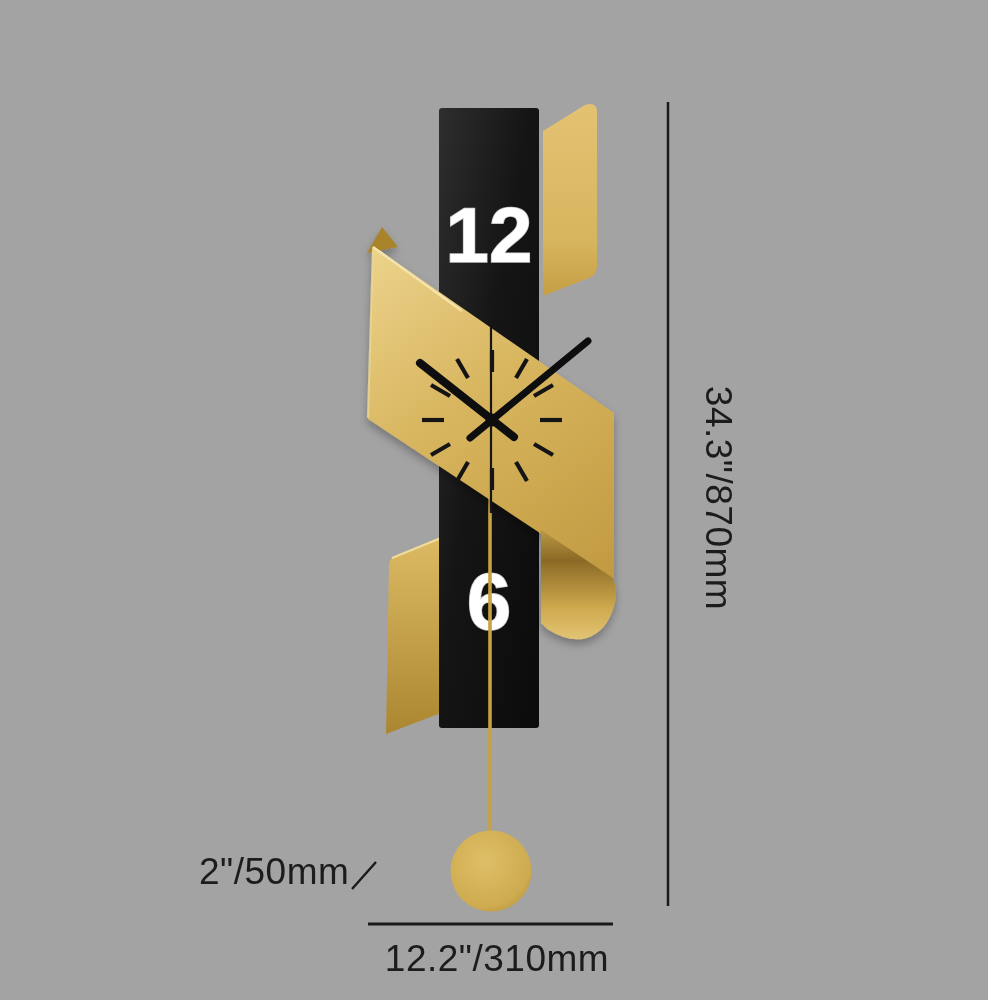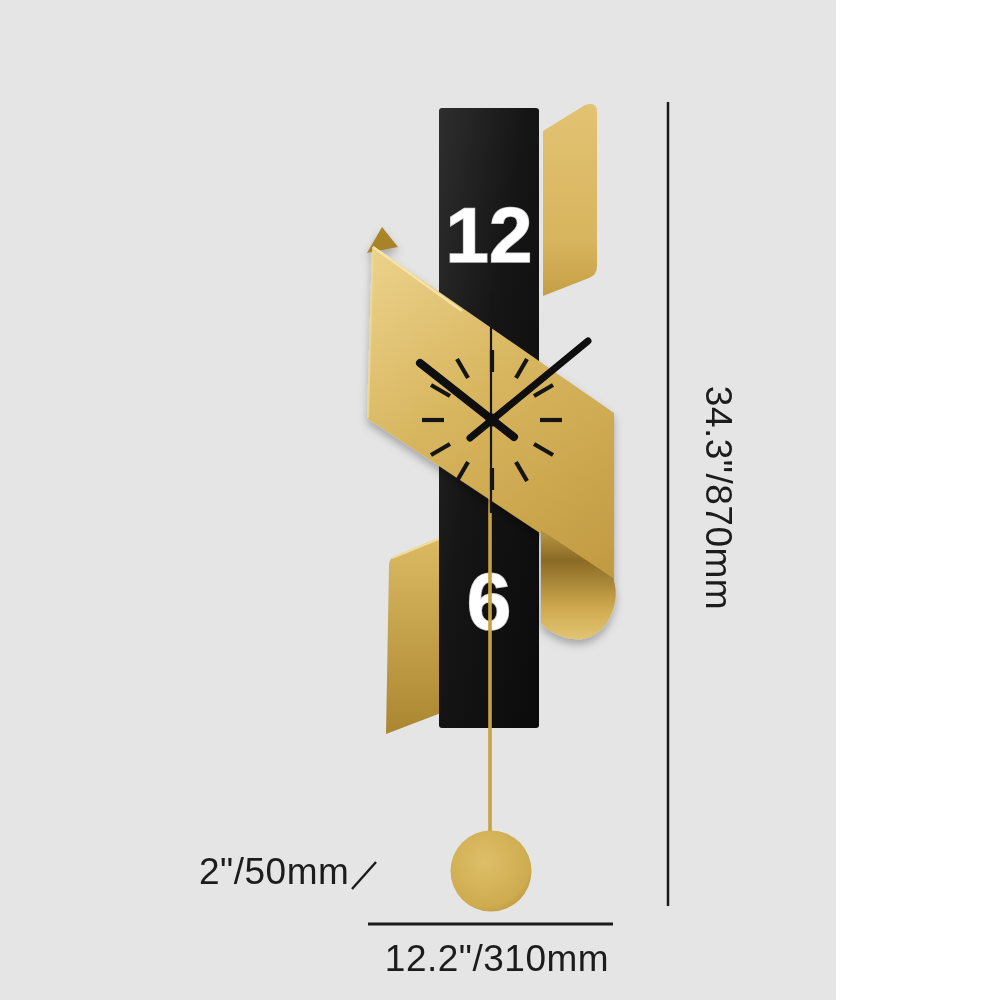--- a/index.html
+++ b/index.html
@@ -1,16 +1,16 @@
 <!DOCTYPE html>
 <html><head>
 <meta charset="utf-8">
 <style>
   html,body{margin:0;padding:0;background:#ffffff;}
-  .stage{position:relative;width:836px;height:1000px;background:#e5e5e5;overflow:hidden;
+  .stage{position:relative;width:988px;height:1000px;background:#a3a3a3;overflow:hidden;
          font-family:"Liberation Sans",sans-serif;}
   .stage svg{position:absolute;inset:0;}
   .dim-label{font-family:"Liberation Sans",sans-serif;font-size:37px;fill:#1c1c1c;letter-spacing:.5px;}
   .numeral{font-family:"Liberation Sans",sans-serif;font-weight:700;fill:#ffffff;
            stroke:#c6c6c6;stroke-width:1.6px;paint-order:stroke;}
   .tick{stroke:#141414;stroke-width:4.2;}
   .dimline{stroke:#1a1a1a;}
 </style>
 </head>
 <body>

